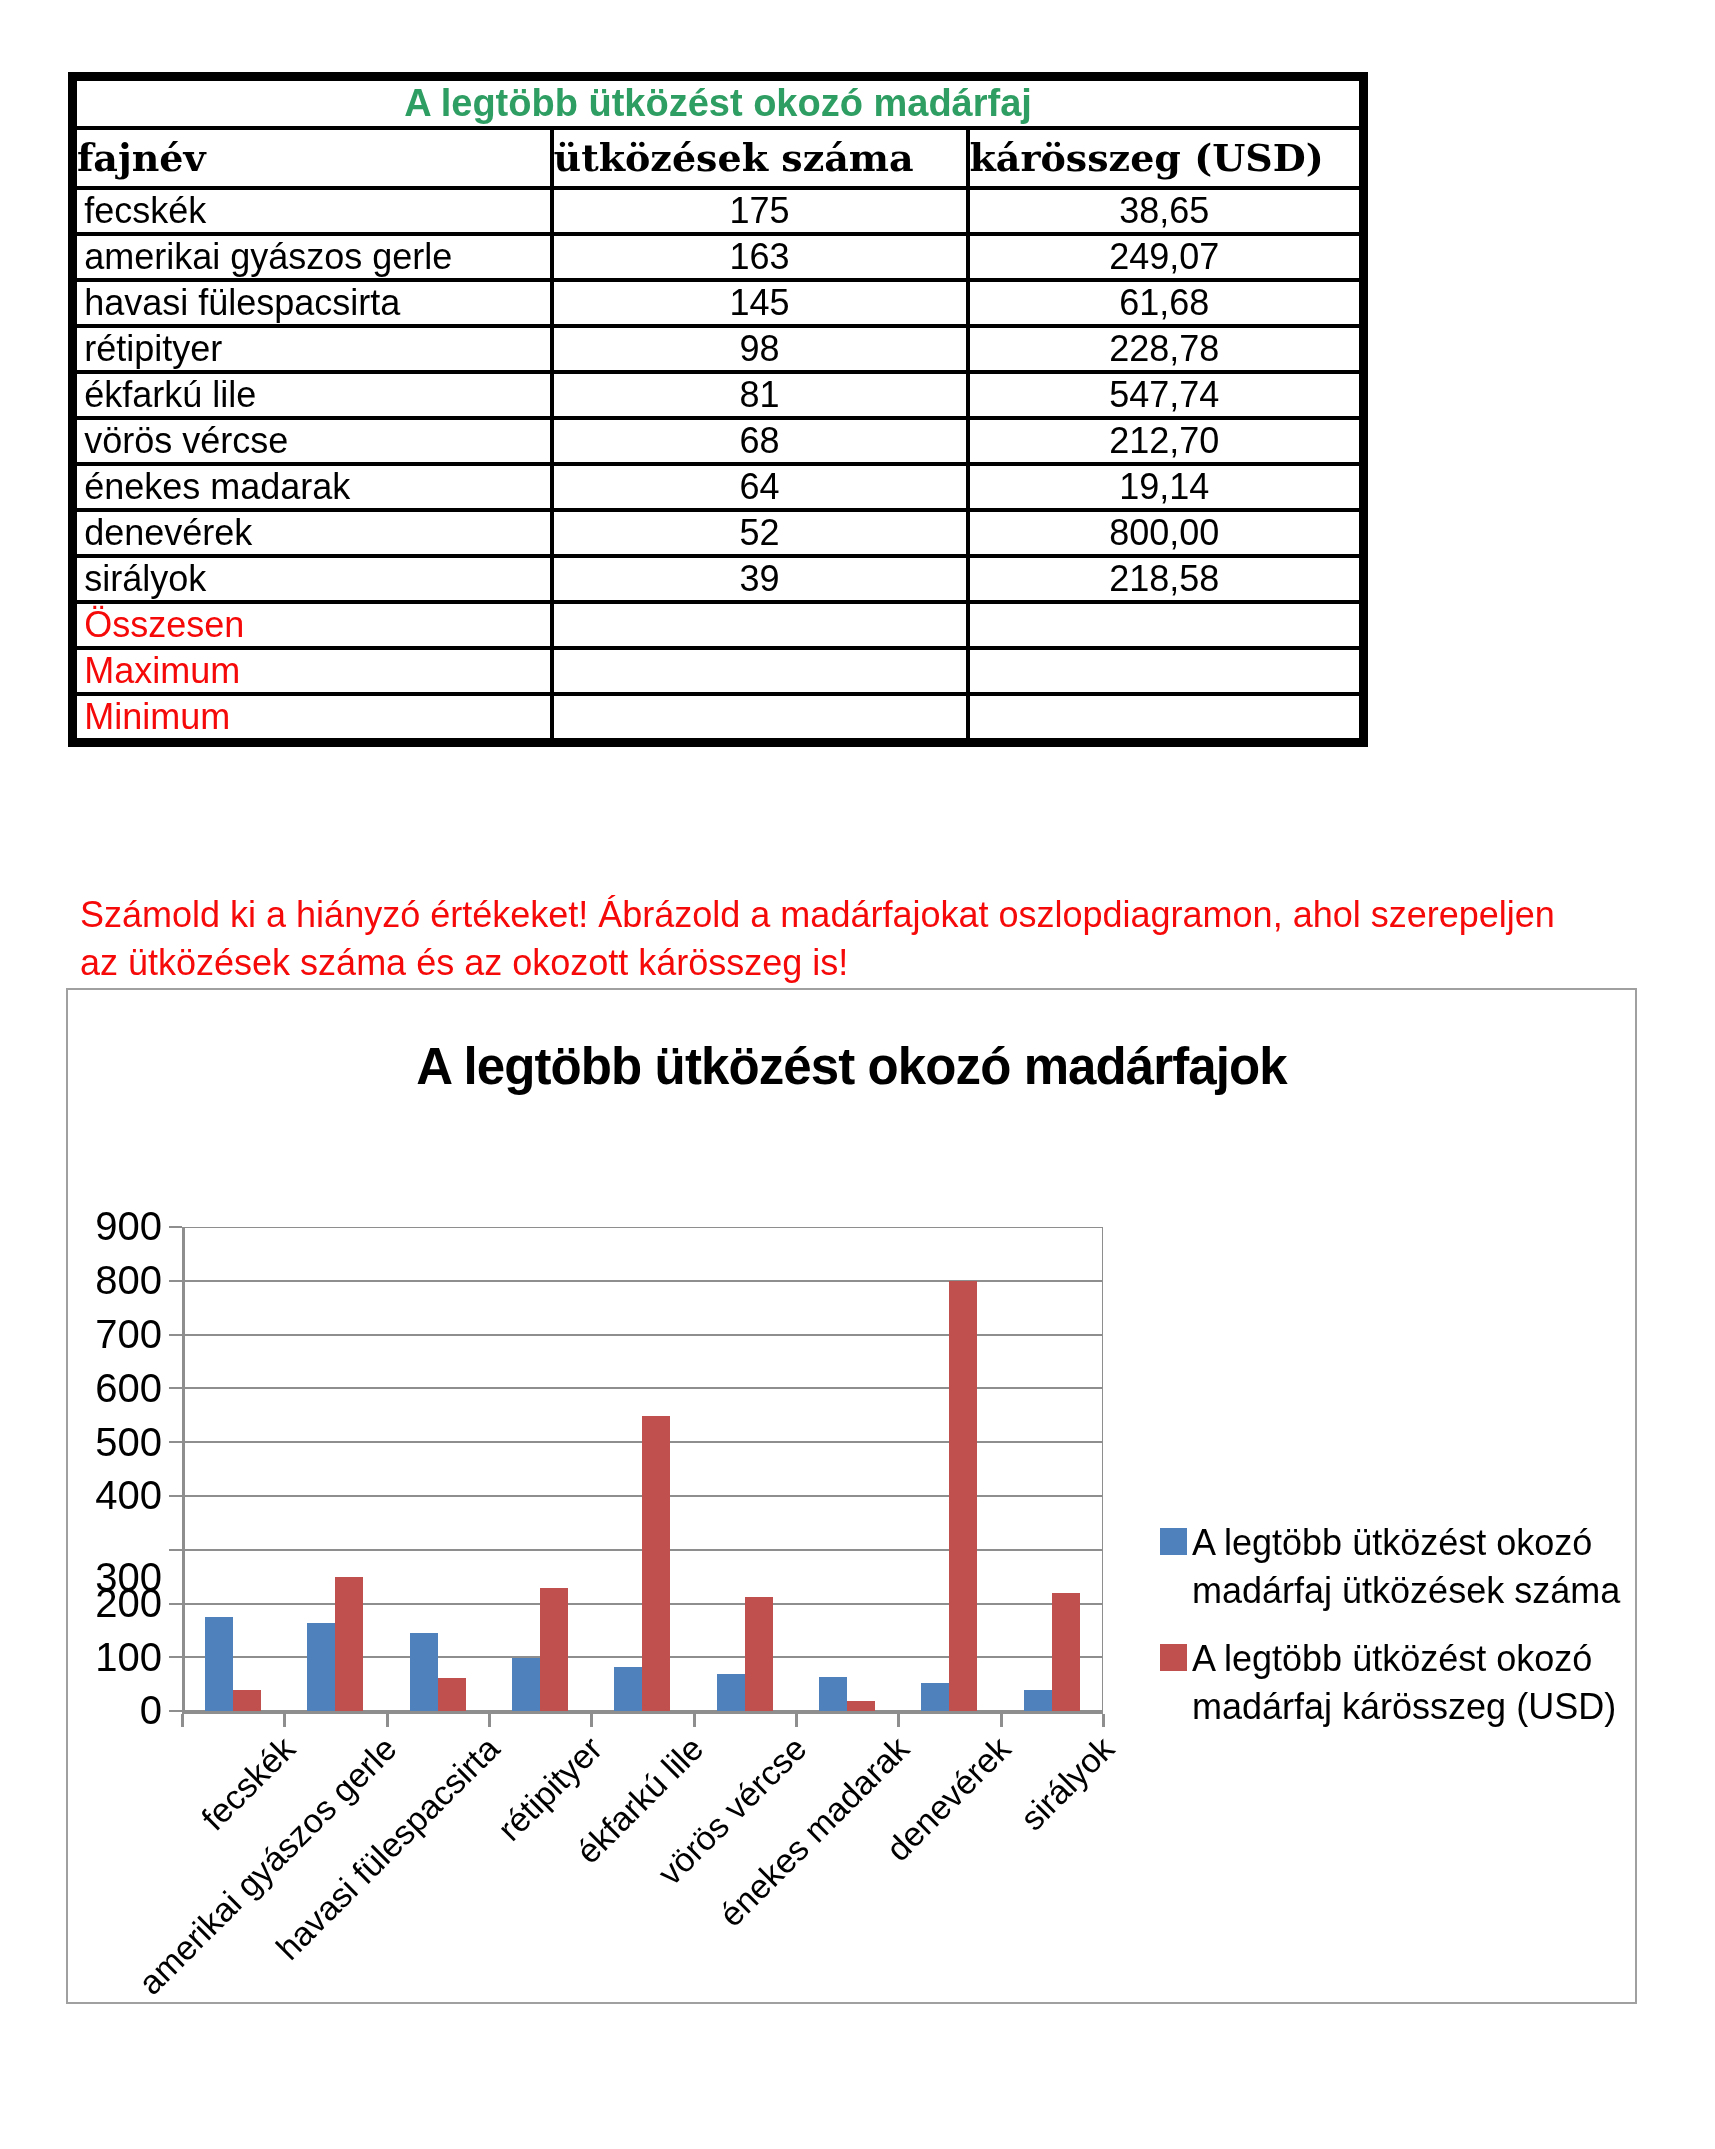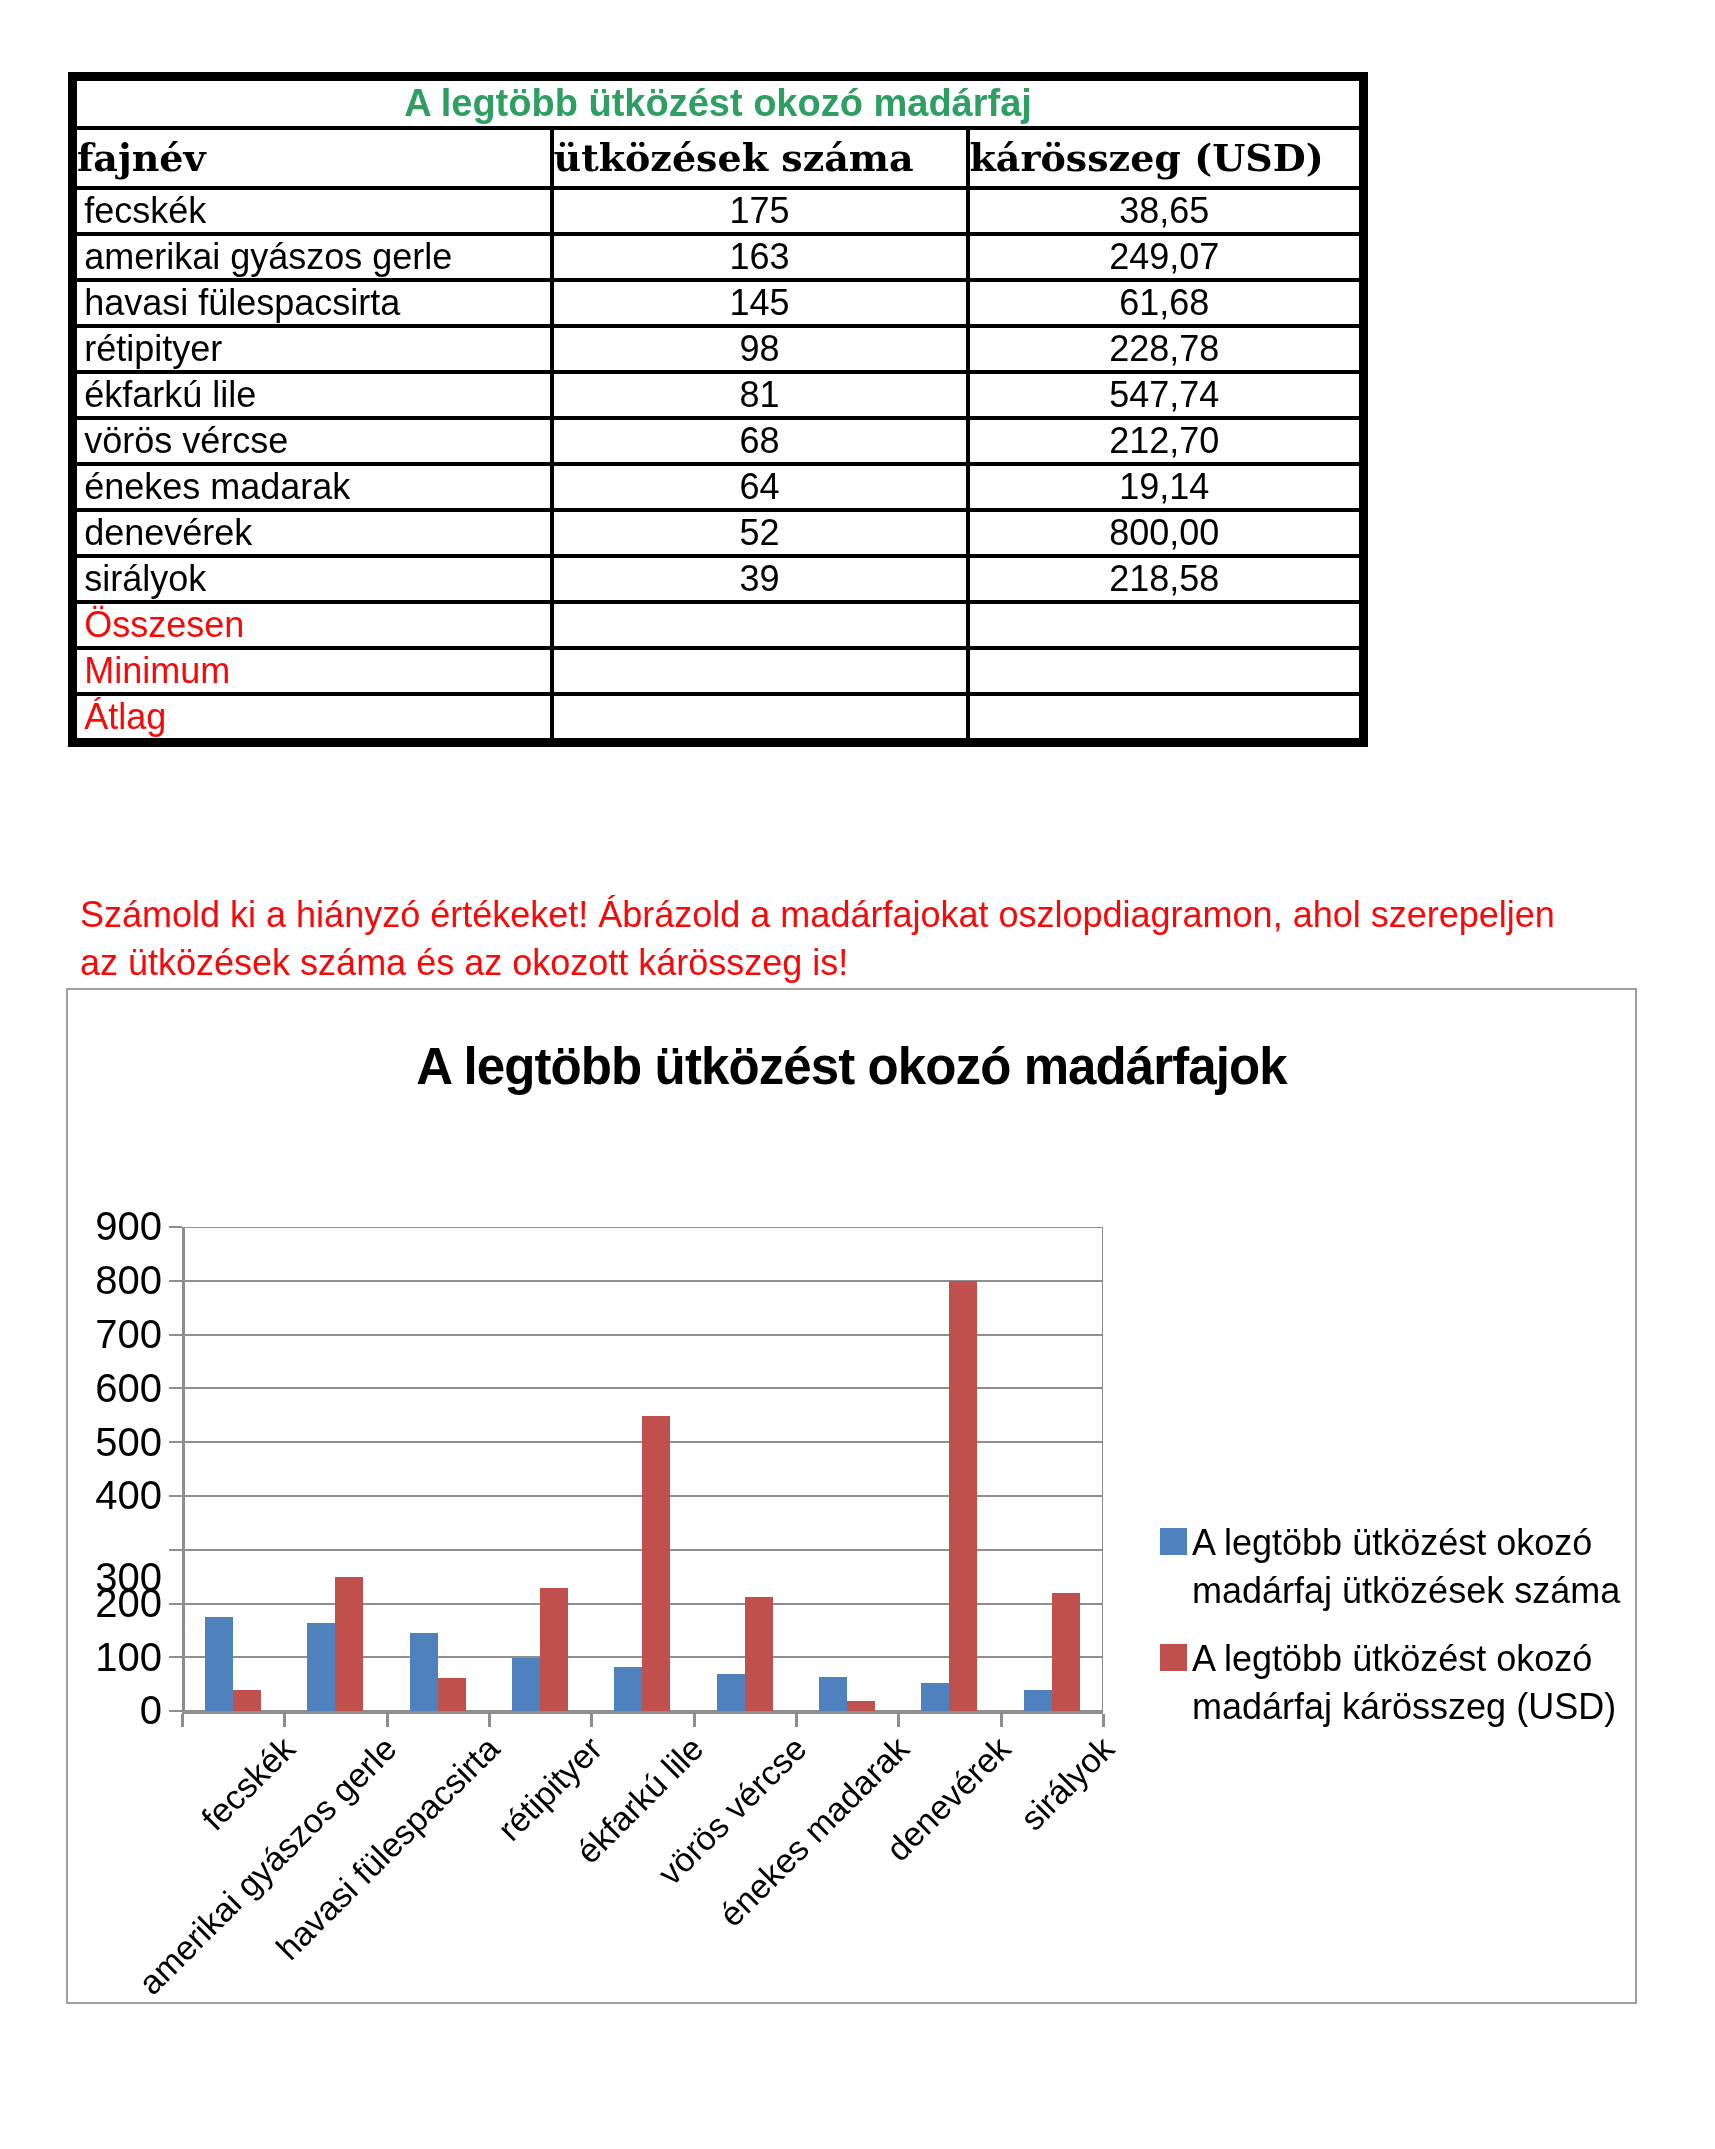--- a/index.html
+++ b/index.html
@@ -135,26 +135,26 @@
           <td class="species-cell">sirályok</td>
           <td class="num-cell">39</td>
           <td class="num-cell">218,58</td>
         </tr>
         <tr class="summary-row">
           <td class="summary-label-cell" style="color: rgb(246, 9, 9);">Összesen</td>
           <td></td>
           <td></td>
         </tr>
         <tr class="summary-row">
+          <td class="summary-label-cell" style="color: rgb(246, 9, 9);">Maximum</td>
+          <td></td>
+          <td></td>
+        </tr>
+        <tr class="summary-row">
           <td class="summary-label-cell" style="color: rgb(246, 9, 9);">Minimum</td>
-          <td></td>
-          <td></td>
-        </tr>
-        <tr class="summary-row">
-          <td class="summary-label-cell" style="color: rgb(246, 9, 9);">Átlag</td>
           <td></td>
           <td></td>
         </tr>
       </tbody>
   </table>
 </div>
 
 <div class="instruction" style="color: rgb(246, 9, 9);">
   <div>Számold ki a hiányzó értékeket! Ábrázold a madárfajokat oszlopdiagramon, ahol szerepeljen</div>
   <div>az ütközések száma és az okozott kárösszeg is!</div>

